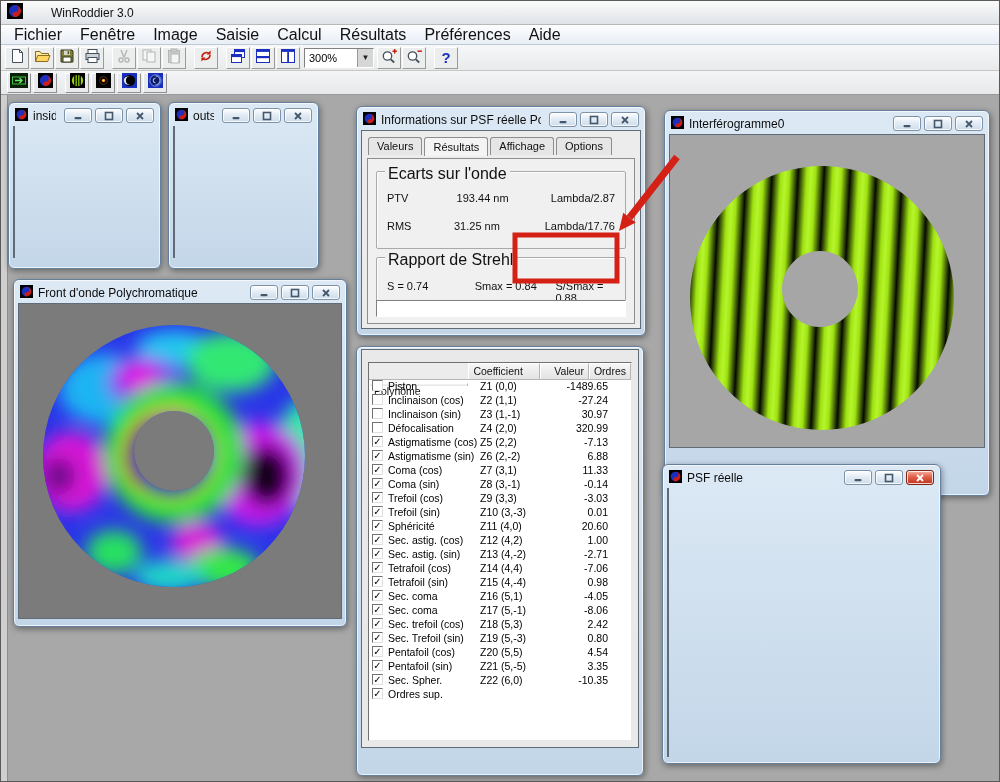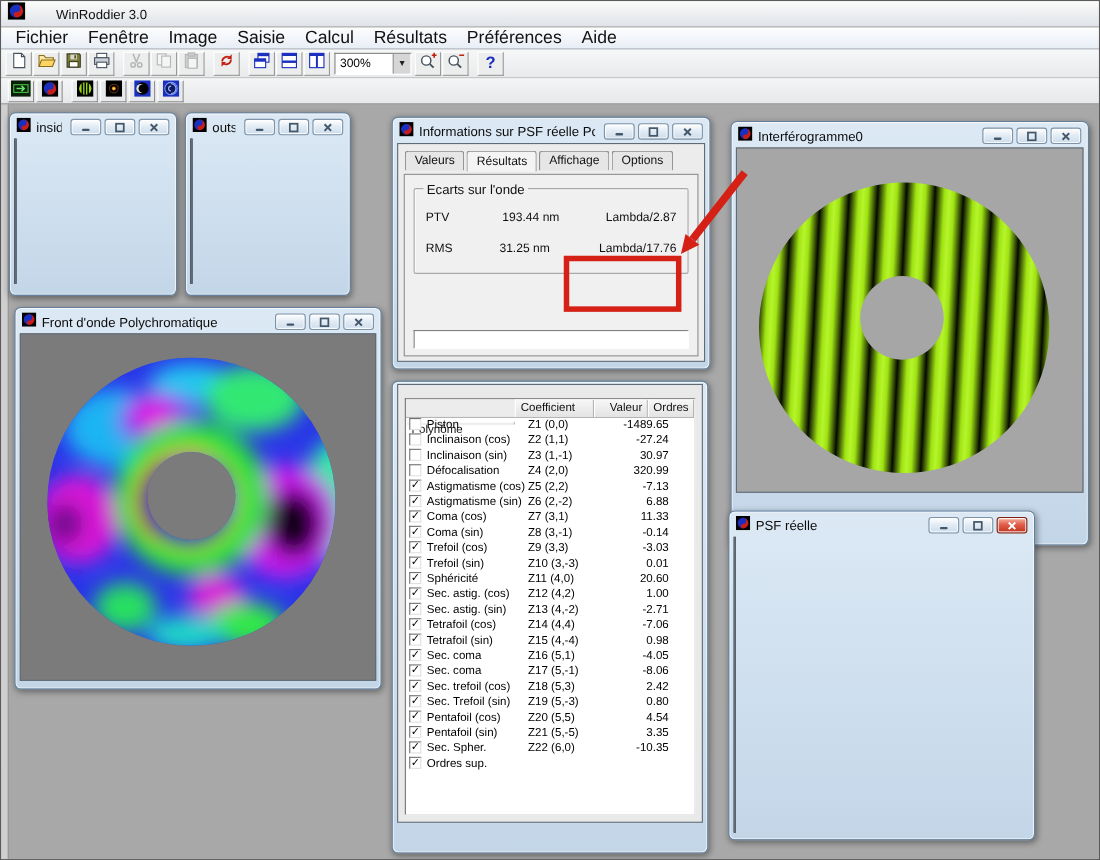--- a/index.html
+++ b/index.html
@@ -31,21 +31,21 @@
   .cap-btn{width:28px;height:15px;margin-left:3px;border:1px solid #7e93a7;border-radius:3px;background:linear-gradient(#ffffff,#e3ecf5 45%,#cddcea);display:inline-flex;align-items:center;justify-content:center;box-shadow:inset 0 0 0 1px rgba(255,255,255,.8);}
   .cap-close-active{background:linear-gradient(#f5b3a2,#e2604a 45%,#c0331c);border-color:#7e2412;}
   .win-body{position:relative;border:1px solid #5f6b77;background:#f0f0f0;overflow:hidden;}
   .img-body{background:#a6a6a6;}
   
   .tabstrip{display:flex;align-items:flex-end;padding:4px 6px 0 6px;height:24px;}
   .tab{font-size:11px;padding:2px 8px 3px 8px;border:1px solid #8d8d8d;border-bottom:none;border-radius:3px 3px 0 0;background:#e6e6e6;margin-right:2px;color:#111;}
   .tab.active{background:#f4f4f4;position:relative;top:1px;padding-top:3px;font-weight:400;}
   .tabpanel{position:absolute;left:5px;right:5px;top:27px;bottom:4px;border:1px solid #8d8d8d;background:#f0f0f0;}
   .groupbox{position:absolute;left:8px;right:8px;border:1px solid #a9a9a9;border-radius:2px;box-shadow:1px 1px 0 rgba(255,255,255,.8) inset;}
-  .groupbox .gb-label{position:absolute;top:-7px;left:8px;background:#f0f0f0;font-size:12px;padding:0 3px;color:#111;}
+  .groupbox .gb-label{position:absolute;top:-7px;left:8px;background:#f0f0f0;font-size:16px;padding:0 3px;color:#111;}
   .ecart-row{position:absolute;left:10px;right:10px;display:flex;font-size:11px;color:#111;}
   .ecart-row .e-name{width:85px;}
   .ecart-row .e-val{width:115px;}
   .strehl-row{position:absolute;left:10px;right:6px;top:22px;display:flex;font-size:11px;color:#111;}
   .strehl-row .s1{width:100px;}
   .strehl-row .s2{width:92px;}
   .status-strip{position:absolute;left:8px;right:8px;bottom:6px;height:17px;background:#fff;border:1px solid;border-color:#808080 #fff #fff #808080;}
   
   .zlist{position:absolute;left:6px;right:6px;top:12px;bottom:6px;background:#fff;border:1px solid;border-color:#707070 #e8e8e8 #e8e8e8 #707070;overflow:hidden;}
   .zheader{display:flex;height:17px;background:#ececec;border-bottom:1px solid #b5b5b5;}
@@ -356,20 +356,28 @@
                   <span class="e-name">PTV</span>
                   <span class="e-val">193.44 nm</span>
                   <span class="e-lam">Lambda/2.87</span>
                 </div>
                 <div class="ecart-row" style="top: 48px;">
                   <span class="e-name">RMS</span>
                   <span class="e-val">31.25 nm</span>
                   <span class="e-lam">Lambda/17.76</span>
                 </div>
               </div>
+          </div>
+          <div class="groupbox" style="top:98px;height:52px;">
+            <span class="gb-label">Rapport de Strehl</span>
+            <div class="strehl-row">
+              <span class="s1">S = 0.74</span>
+              <span class="s2">Smax = 0.84</span>
+              <span class="s3">S/Smax = 0.88</span>
+            </div>
           </div>
           <div class="status-strip"></div>
         </div>
       </div>
     </div>
 
     <div class="win" style="left:663px;top:15px;width:326px;height:386px;">
       <div class="win-title">
         <span><svg width="13" height="13" viewBox="0 0 16 16">
               <rect width="16" height="16" fill="#000"></rect>

